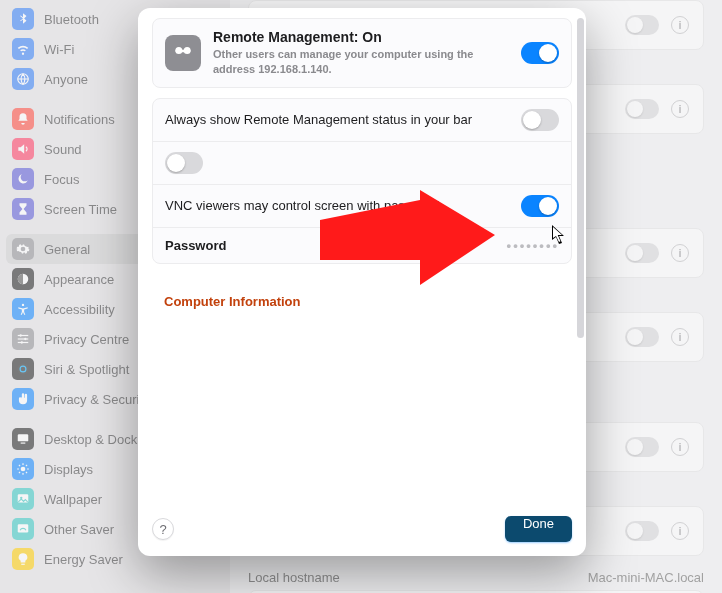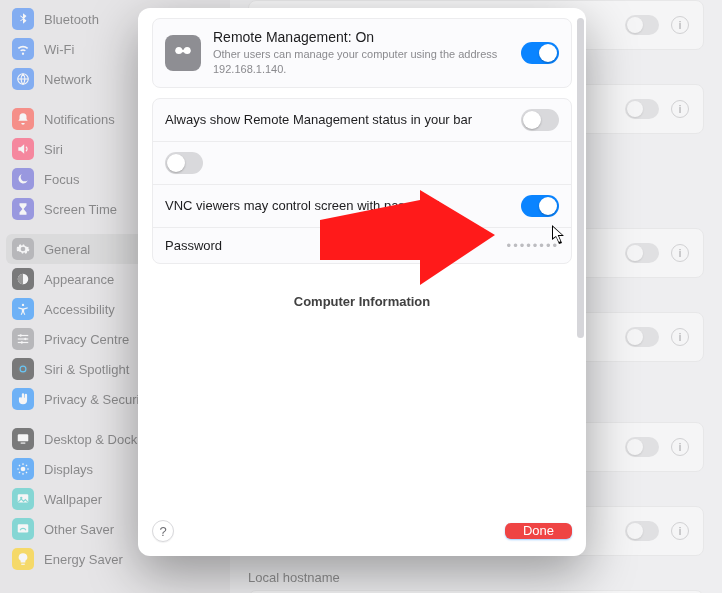--- a/index.html
+++ b/index.html
@@ -23,45 +23,45 @@
   .content-rows .row { margin-bottom: 0; margin-top: 34px; }
   .footer-row { position:absolute; bottom:8px; left:18px; right:18px; display:flex; align-items:center; font-size:13px; color:#444; }
   .footer-row .val { margin-left:auto; color:#666; }
 
   
   .sheet { position:absolute; top:8px; left:138px; width:448px; height:548px; background:#fff; border-radius:12px; box-shadow:0 18px 50px rgba(0,0,0,.35); display:flex; flex-direction:column; padding:0; }
   .sheet-scroll { flex:1; overflow:hidden; padding:0 6px 0 6px; position:relative; }
   .sheet-scrollbar { position:absolute; right:2px; top:10px; width:7px; height:320px; background:#d6d6da; border-radius:4px; }
   .card { background:#fbfbfd; border:1px solid #ececee; border-radius:8px; margin:10px 8px; }
   .card-row { display:flex; align-items:center; padding:10px 12px; gap:12px; border-bottom:1px solid #ececee; }
-  .card-row:last-child { border-bottom:none; }
+  .card-row:last-child { border-bottom:none;font-weight:bold; }
   .card-row .txt { flex:1; font-size:13px; color:#1d1d1f; }
   .card-row .sub { font-size:11px; color:#8a8a8e; margin-top:2px; line-height:1.35; }
   .rm-icon { width:36px; height:36px; border-radius:8px; background:#8e8e93; display:flex; align-items:center; justify-content:center; }
   .toggle { width:38px; height:22px; border-radius:11px; position:relative; }
   .toggle.on { background:#0a84ff; }
   .toggle.off { background:#d9d9dc; }
   .toggle::after { content:""; position:absolute; width:18px; height:18px; border-radius:50%; background:#fff; top:2px; box-shadow:0 1px 2px rgba(0,0,0,.25);}
   .toggle.on::after { right:2px; }
   .toggle.off::after { left:2px; }
   .pwdots { font-size:13px; letter-spacing:2px; color:#bcbcc0; }
   .select-pill { display:flex; align-items:center; gap:4px; font-size:13px; color:#1d1d1f; }
   .chev { width:12px; height:14px; display:flex; flex-direction:column; justify-content:center; gap:1px; }
   .chev::before,.chev::after{content:"";width:0;height:0;border-left:4px solid transparent;border-right:4px solid transparent;}
   .chev::before{border-bottom:4px solid #6e6e73;}
   .chev::after{border-top:4px solid #6e6e73;}
   .userlist { height:84px; }
   .list-actions { display:flex; gap:0; padding:4px 8px; }
   .pm-btn { width:22px; height:22px; display:flex; align-items:center; justify-content:center; font-size:16px; color:#6e6e73; border-radius:4px; }
   .options-row { display:flex; justify-content:flex-end; padding:8px 16px 0 16px; }
   .btn { height:24px; padding:0 12px; border-radius:6px; font-size:13px; display:flex; align-items:center; background:#fff; border:1px solid #d9d9dc; color:#1d1d1f; box-shadow:0 1px 1px rgba(0,0,0,.04); }
-  .section-title { font-size:13px; font-weight:600; color:#404040; padding:20px 20px 6px 20px;text-align:center; }
+  .section-title { font-size:13px; font-weight:600; color:#c2410c; padding:20px 20px 6px 20px; }
   .sheet-footer { display:flex; align-items:center; padding:10px 14px 14px 14px; gap:8px; }
   .help-btn { width:22px; height:22px; border-radius:11px; border:1px solid #d9d9dc; background:#fff; font-size:13px; color:#6e6e73; display:flex; align-items:center; justify-content:center; box-shadow:0 1px 1px rgba(0,0,0,.05);}
-  .btn-primary { margin-left:auto; background:#ef4444; color:#fff; border:none; height:16px; padding:0 18px; border-radius:6px; font-size:13px; font-weight:500; box-shadow:0 1px 2px rgba(10,132,255,.4);}
+  .btn-primary { margin-left:auto; background:#0c4a6e; color:#fff; border:none; height:26px; padding:0 18px; border-radius:6px; font-size:13px; font-weight:500; box-shadow:0 1px 2px rgba(10,132,255,.4);}
 
   
   .arrow { position:absolute; left:320px; top:190px; pointer-events:none; }
   .cursor { position:absolute; left:552px; top:225px; pointer-events:none; }
 
   
   svg { display:block; }
 </style>
 </head>
 <body>
@@ -85,40 +85,40 @@
           </span>
           <span>Wi-Fi</span>
         </div>
         <div class="sb-item">
           <span class="sb-icon" style="background: rgb(47, 123, 246);">
             <svg width="14" height="14" viewBox="0 0 24 24" fill="none" stroke="#fff" stroke-width="2">
               <circle cx="12" cy="12" r="9"></circle>
               <path d="M3 12h18M12 3a14 14 0 010 18M12 3a14 14 0 000 18"></path>
             </svg>
           </span>
-          <span>Network</span>
+          <span>Anyone</span>
         </div>
       </div>
     <div class="sb-group" id="sb-g2">
         <div class="sb-item">
           <span class="sb-icon" style="background: rgb(255, 69, 58);">
             <svg width="14" height="14" viewBox="0 0 24 24" fill="#fff">
               <path d="M12 2a6 6 0 00-6 6v4l-2 3h16l-2-3V8a6 6 0 00-6-6zm0 20a3 3 0 003-3H9a3 3 0 003 3z"></path>
             </svg>
           </span>
           <span>Notifications</span>
         </div>
         <div class="sb-item">
           <span class="sb-icon" style="background: rgb(255, 55, 95);">
             <svg width="14" height="14" viewBox="0 0 24 24" fill="#fff">
               <path d="M4 9v6h4l6 5V4l-6 5z"></path>
               <path d="M17 8a5 5 0 010 8" stroke="#fff" fill="none" stroke-width="2"></path>
             </svg>
           </span>
-          <span>Siri</span>
+          <span>Sound</span>
         </div>
         <div class="sb-item">
           <span class="sb-icon" style="background: rgb(88, 86, 214);">
             <svg width="14" height="14" viewBox="0 0 24 24" fill="#fff">
               <path d="M20 14A8 8 0 1110 4a6 6 0 0010 10z"></path>
             </svg>
           </span>
           <span>Focus</span>
         </div>
         <div class="sb-item">
@@ -278,20 +278,21 @@
       <div class="row">
           <div class="row-icon"></div>
           <span class="lbl">&nbsp;</span>
           <div class="toggle-off"></div>
           <div class="info-i">i</div>
         </div>
       <div class="row"></div>
     </div>
     <div class="footer-row">
       <span>Local hostname</span>
+      <span class="val">Mac-mini-MAC.local</span>
     </div>
   </div>
 </div>
 
 <div class="sheet">
   <div class="sheet-scroll">
     <div class="sheet-scrollbar"></div>
 
     <div class="card">
       <div class="card-row">

